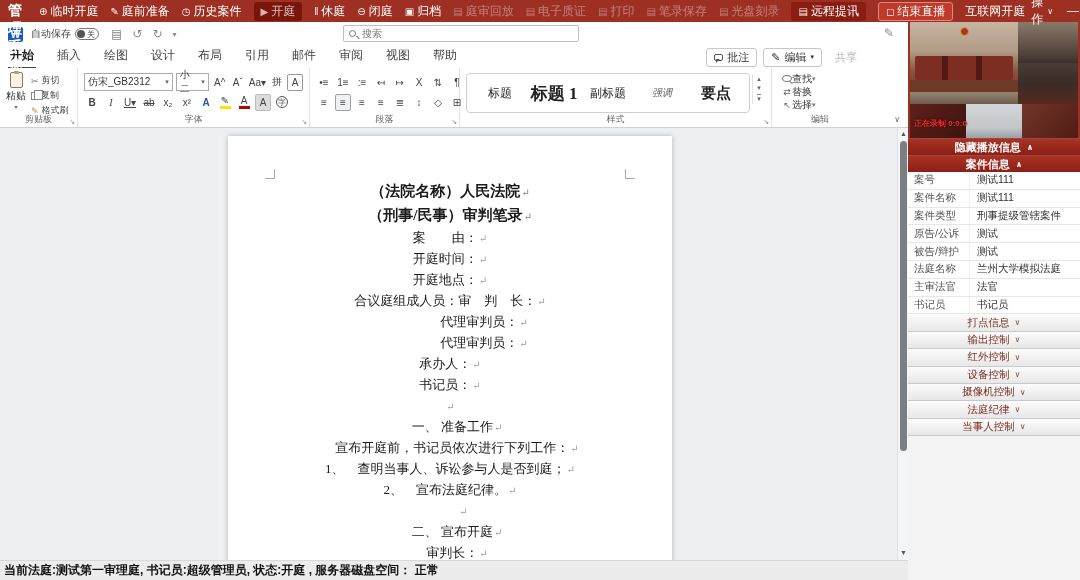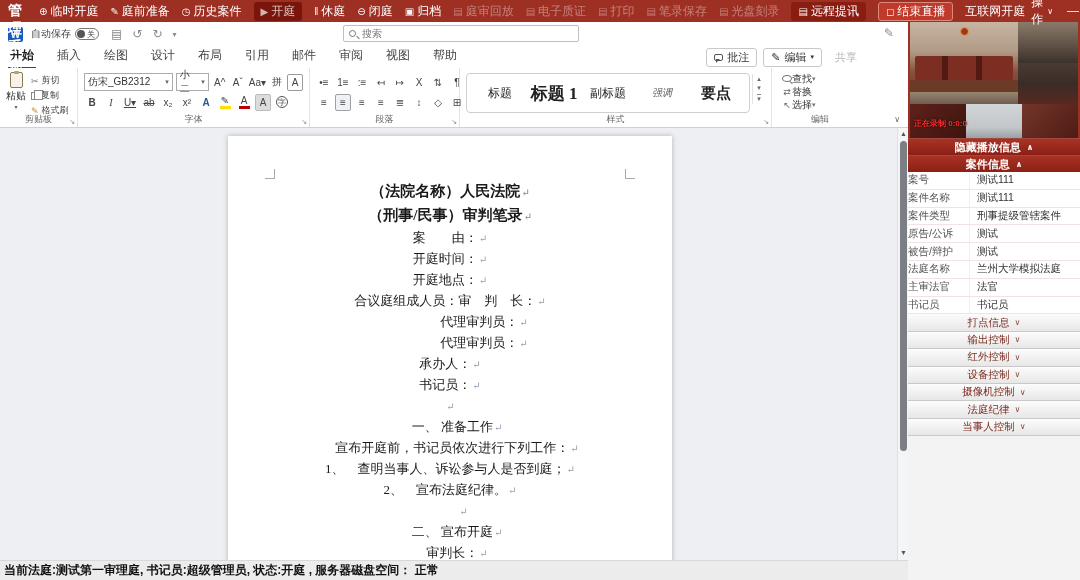--- a/index.html
+++ b/index.html
@@ -139,21 +139,21 @@
   .vb2{position:absolute;left:56px;top:82px;width:56px;height:34px;
     background:linear-gradient(180deg,#d3d6d9 0%,#c2c6c9 70%,#9aa0a4 100%);}
   .vb3{position:absolute;left:112px;top:82px;width:56px;height:34px;background:linear-gradient(135deg,#74352a,#4e1c14);}
   .rec{position:absolute;left:4px;bottom:9px;color:#ff2a2a;font-size:8px;font-weight:bold;text-shadow:0 0 2px #000;}
   .sb-head{height:17px;flex:none;display:flex;align-items:center;justify-content:center;gap:6px;
     color:#fff;font-size:11px;font-weight:bold;background:linear-gradient(180deg,#a83325,#8c1f15);
     border-top:1px solid rgba(255,255,255,.18);cursor:default;}
   .sb-head .chev{font-size:8px;}
   .case-table{background:#fff;flex:none;}
   .crow{display:flex;height:17.8px;align-items:center;border-bottom:1px solid #efe4e1;font-size:10.5px;}
-  .crow .cl{width:62px;color:#555;flex:none;border-right:1px solid #f0f0f0;height:100%;display:flex;align-items:center;}
+  .crow .cl{width:62px;padding-left:6px;color:#555;flex:none;border-right:1px solid #f0f0f0;height:100%;display:flex;align-items:center;}
   .crow .cv{padding-left:7px;color:#333;white-space:nowrap;overflow:hidden;}
   .sb-sections{flex:none;}
   .sec{height:17.4px;display:flex;align-items:center;justify-content:center;gap:5px;
     background:linear-gradient(180deg,#fcfcfc,#e7e7e7);border-bottom:1px solid #c9c9c9;
     color:#7c2d21;font-size:10.5px;cursor:default;}
   .sec .chev{font-size:8px;color:#8a4a3e;}
   .sb-rest{flex:1;background:#f3f3f3;}
   
   .statusbar{position:absolute;left:0;top:560px;width:908px;height:20px;background:#ececec;
     border-top:1px solid #d8d8d8;display:flex;align-items:center;}

